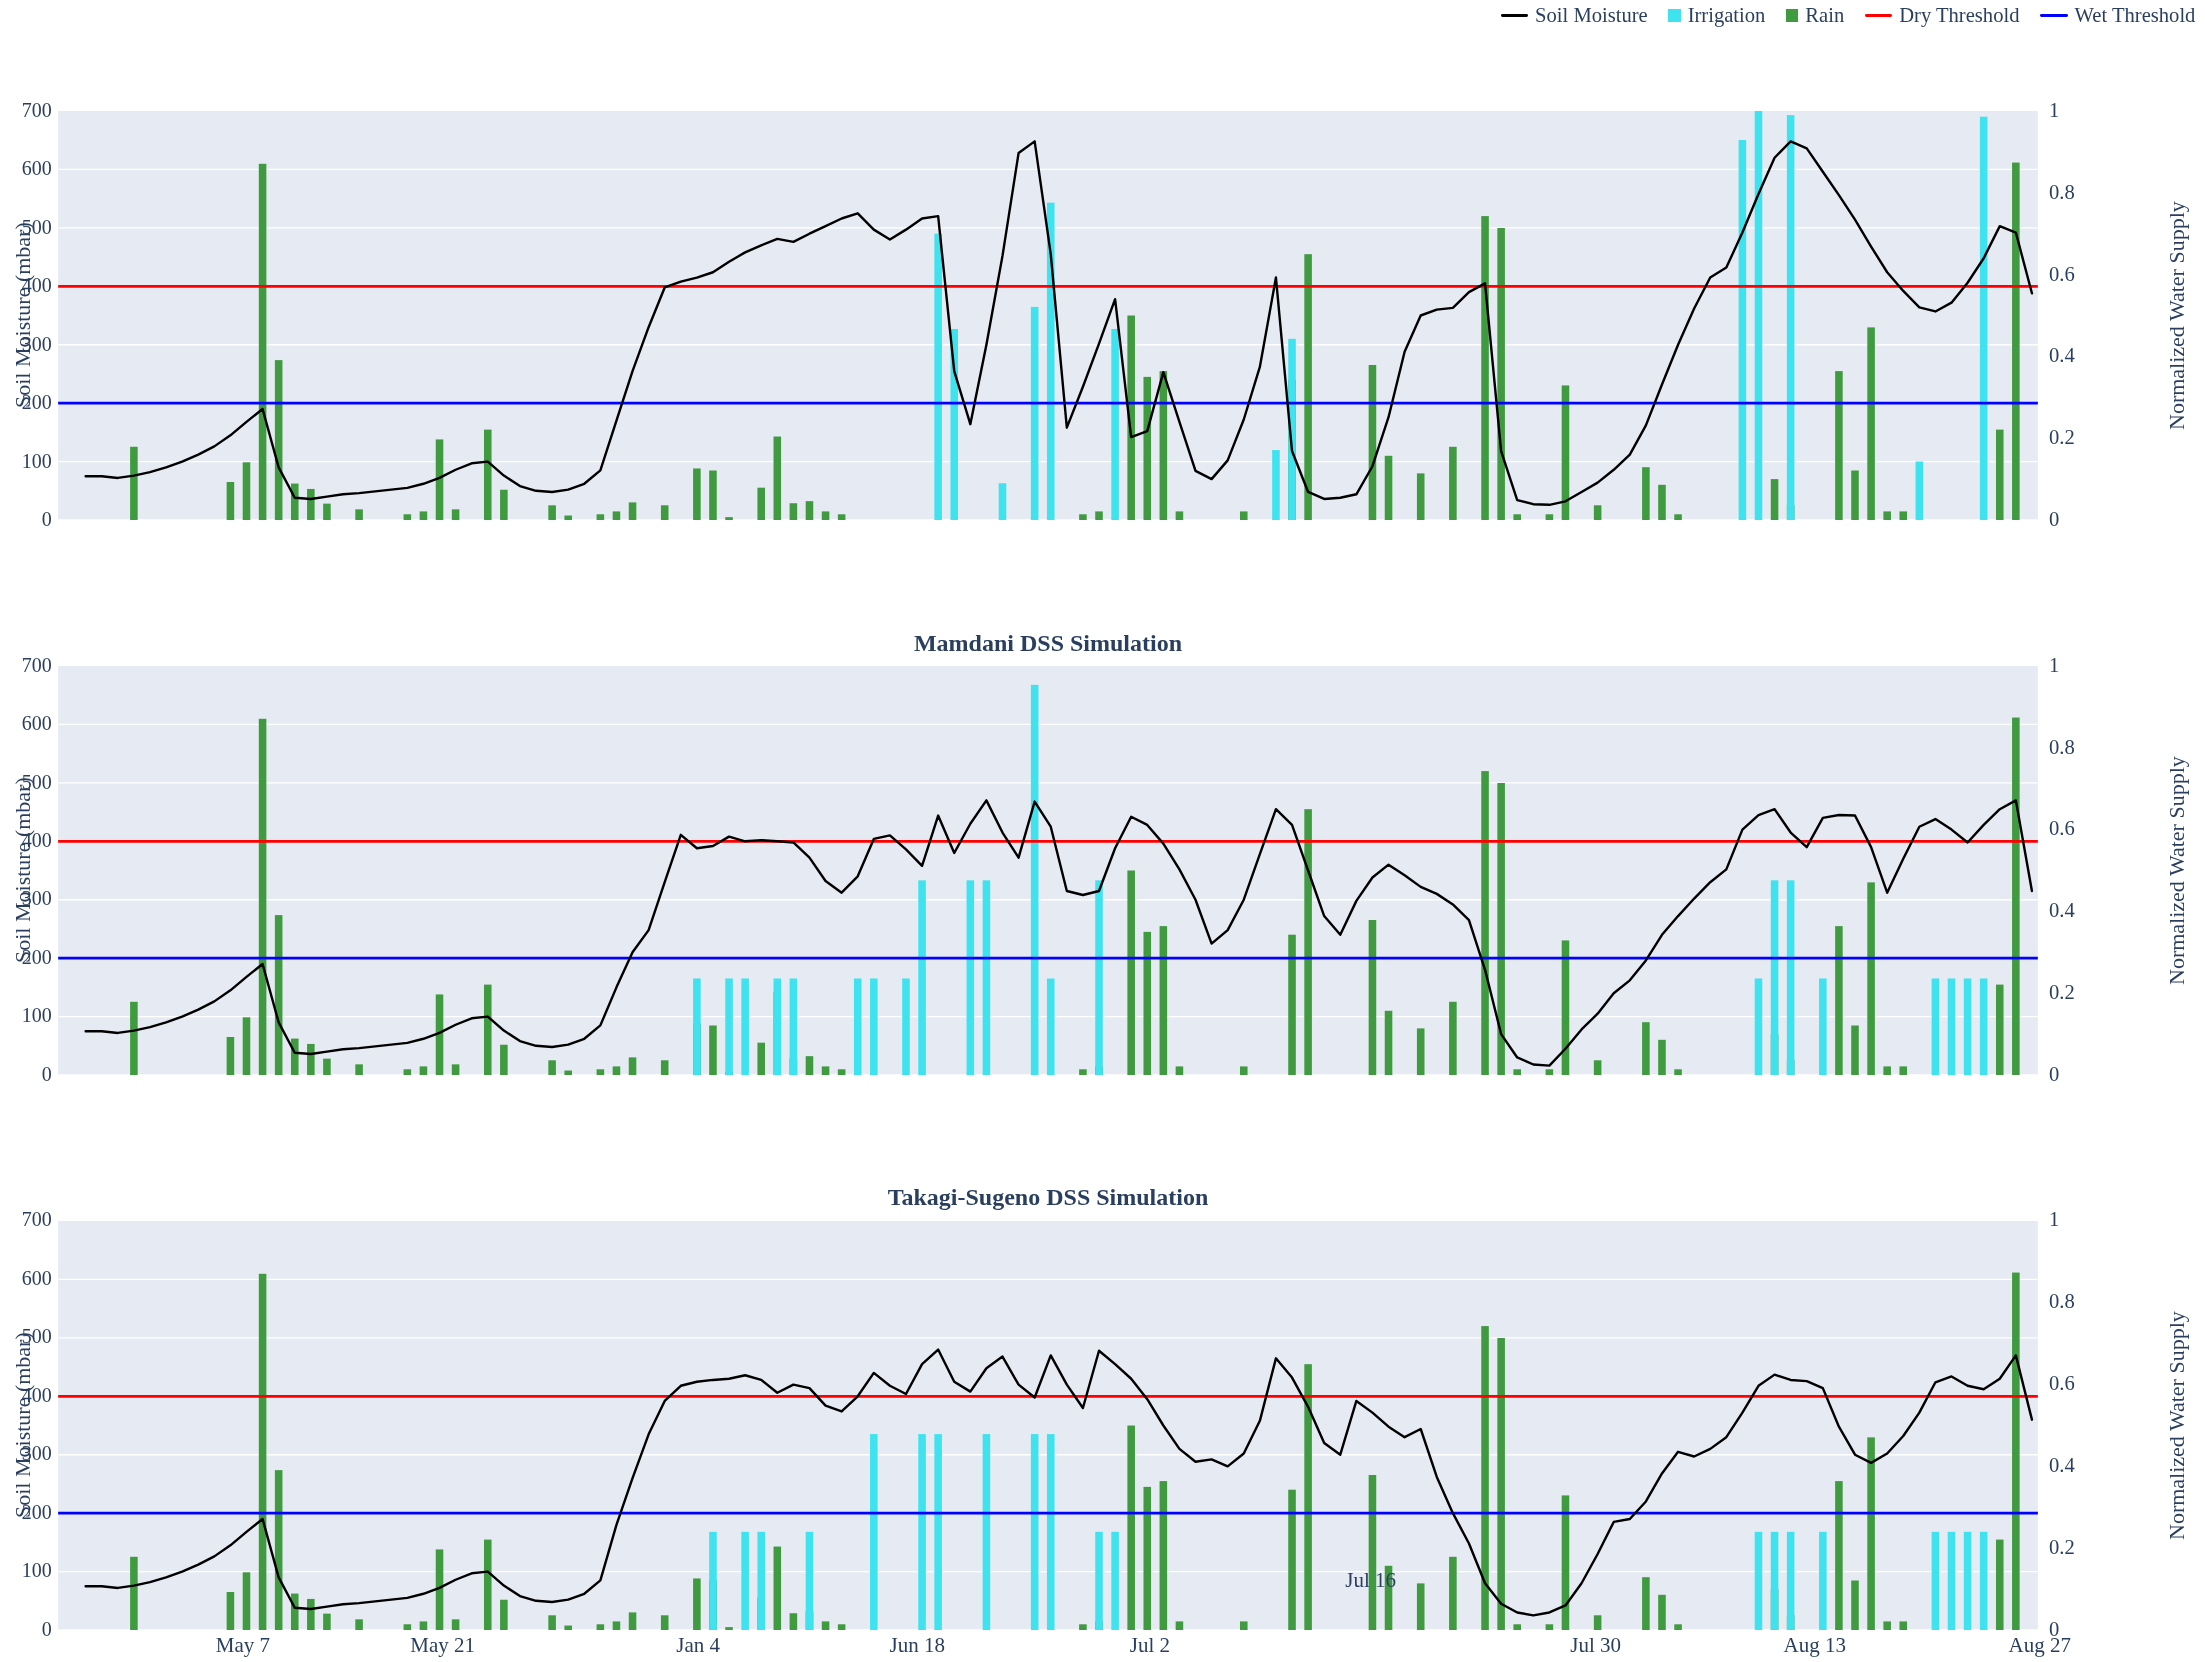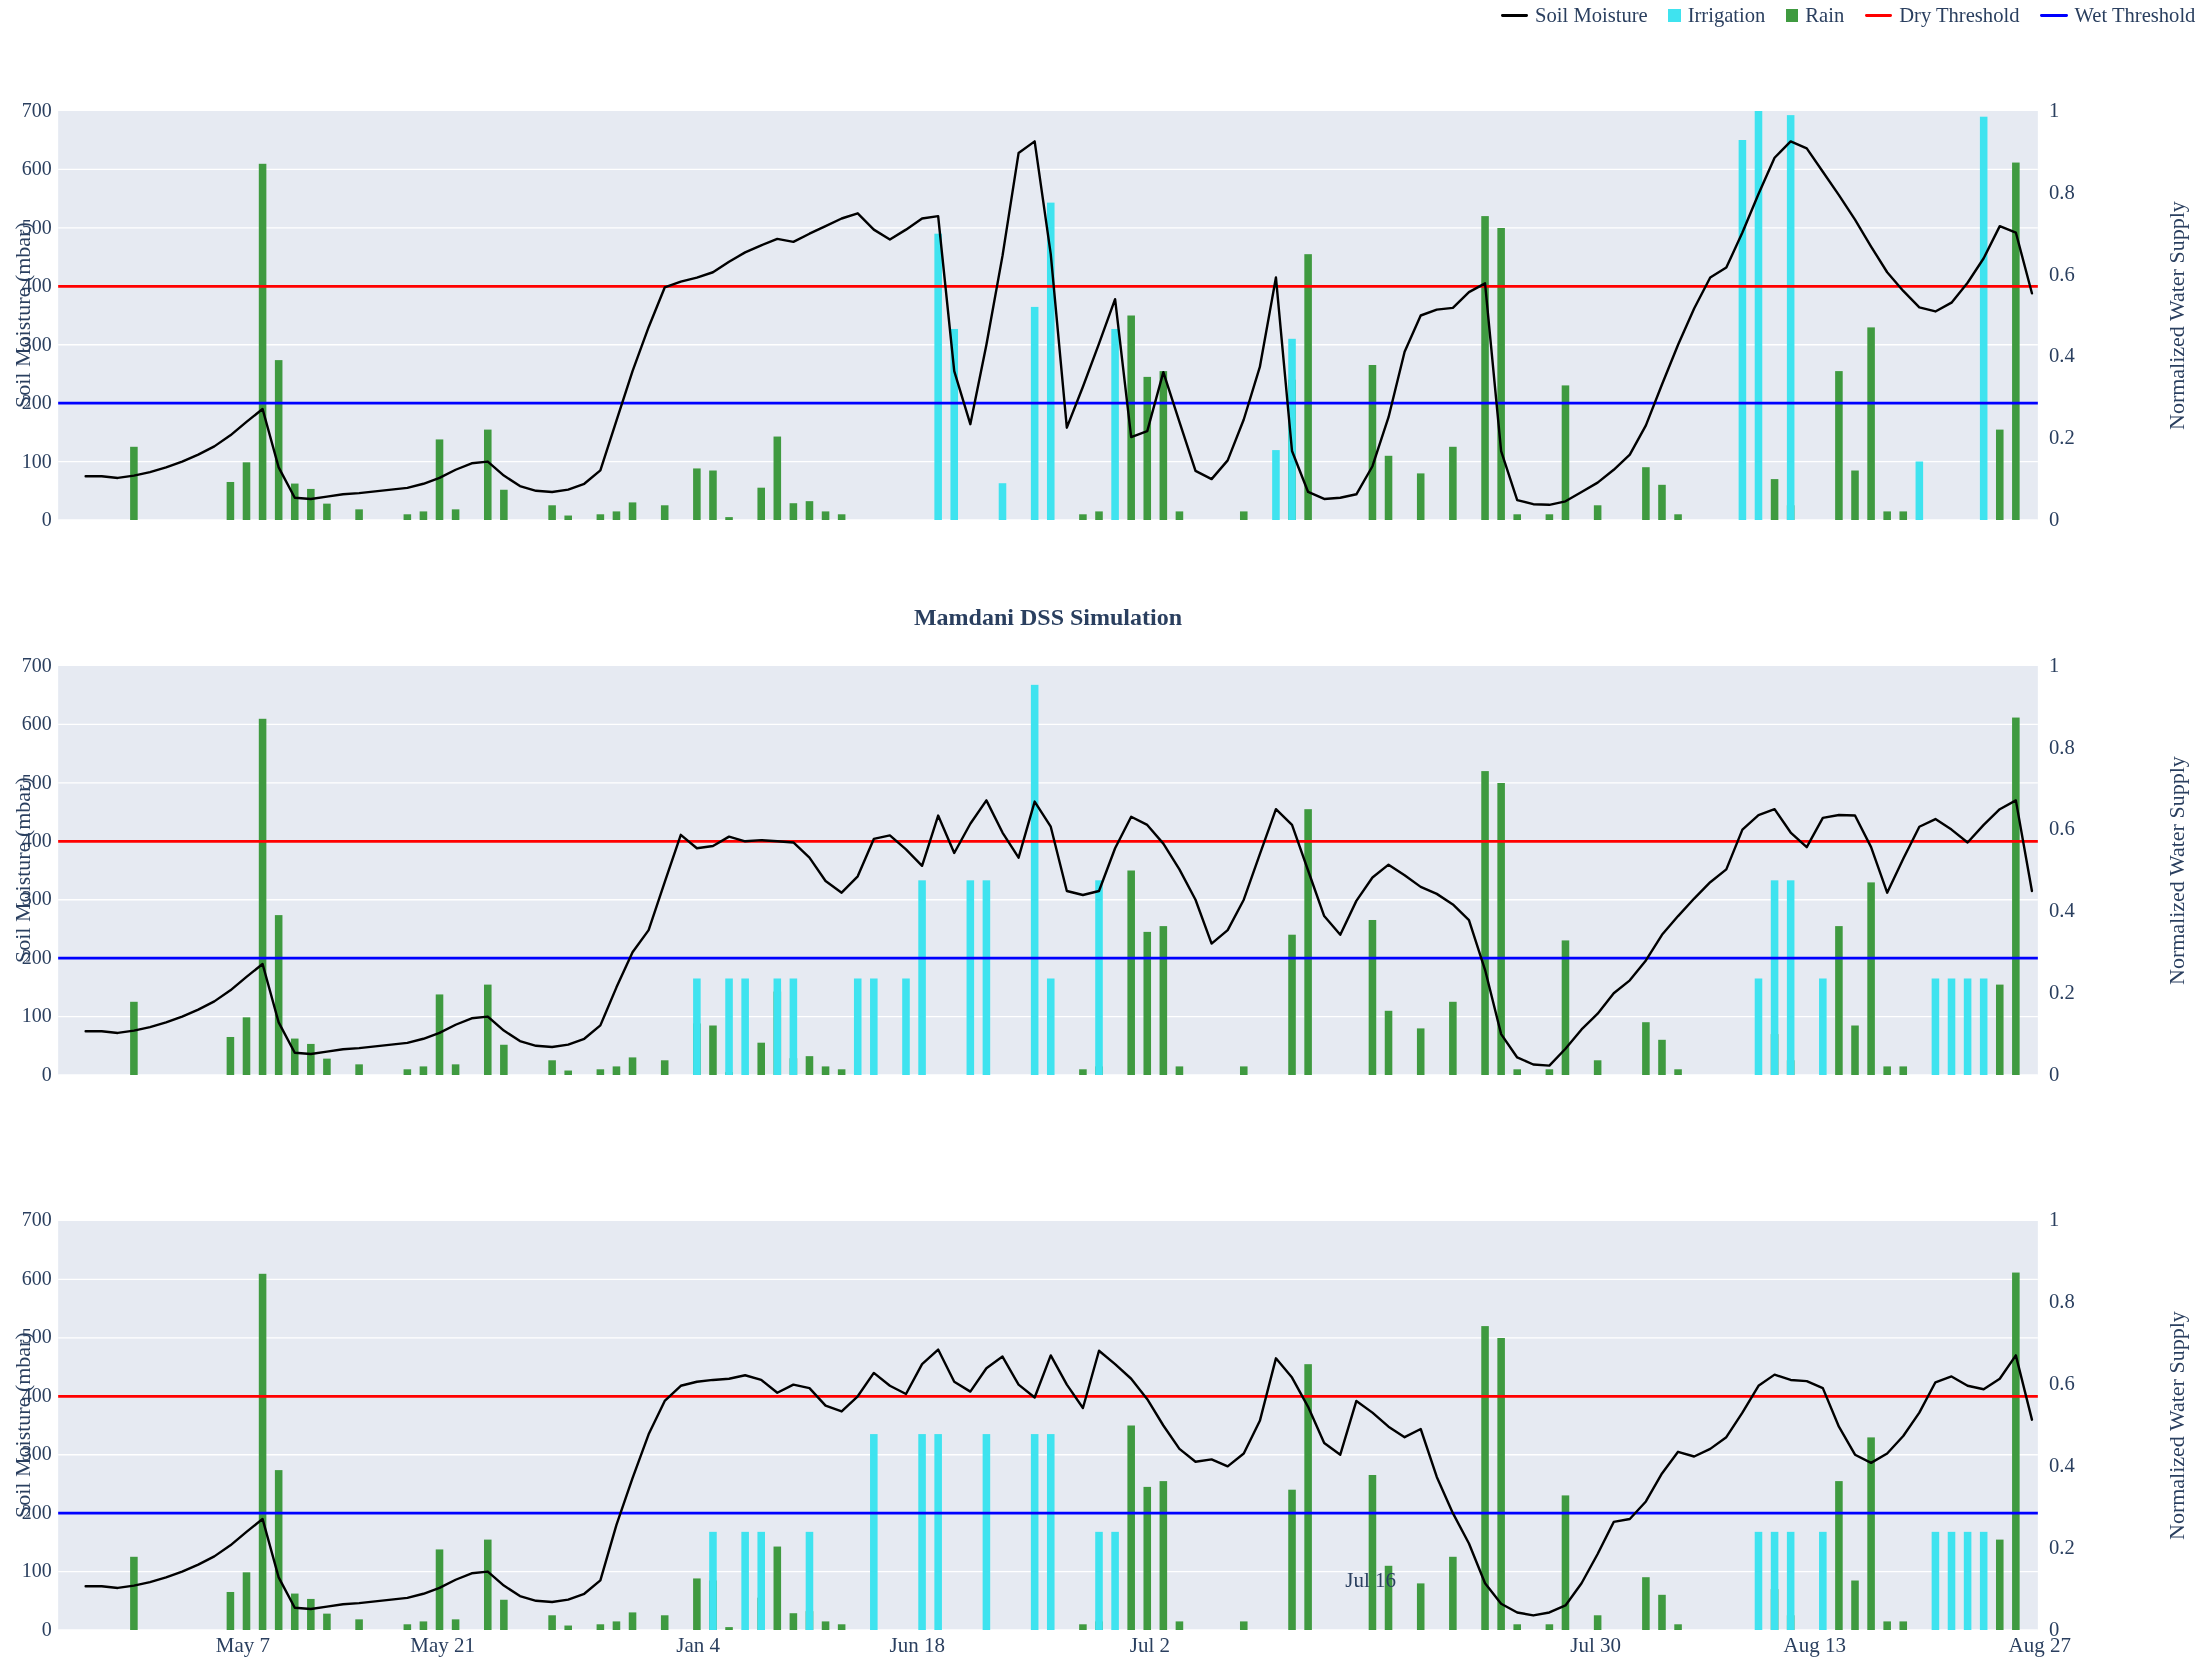--- a/index.html
+++ b/index.html
@@ -42,21 +42,22 @@
       <div class="legend-item">
         <span class="swatch-line" style="background: rgb(255, 0, 0);"></span>
         <span>Dry Threshold</span>
       </div>
       <div class="legend-item">
         <span class="swatch-line" style="background: rgb(0, 0, 255);"></span>
         <span>Wet Threshold</span>
       </div>
     </div>
 
-  <div class="panel-title" style="top:604px;">Mamdani DSS Simulation</div>
+  <div class="panel-title" style="top:630px;">Mamdani DSS Simulation</div>
+  <div class="panel-title" style="top:1184px;">Takagi-Sugeno DSS Simulation</div>
 
   <div class="plot" id="plot0" style="top:111px;">
       <svg width="1980" height="409" viewBox="0 0 2880 595">
         <rect x="0" y="0" width="2880" height="595" fill="#e6eaf2"></rect>
         <line x1="0" x2="2880" y1="595" y2="595" stroke="#ffffff" stroke-width="2"></line>
         <line x1="0" x2="2880" y1="510" y2="510" stroke="#ffffff" stroke-width="2"></line>
         <line x1="0" x2="2880" y1="425" y2="425" stroke="#ffffff" stroke-width="2"></line>
         <line x1="0" x2="2880" y1="340" y2="340" stroke="#ffffff" stroke-width="2"></line>
         <line x1="0" x2="2880" y1="255" y2="255" stroke="#ffffff" stroke-width="2"></line>
         <line x1="0" x2="2880" y1="170" y2="170" stroke="#ffffff" stroke-width="2"></line>

